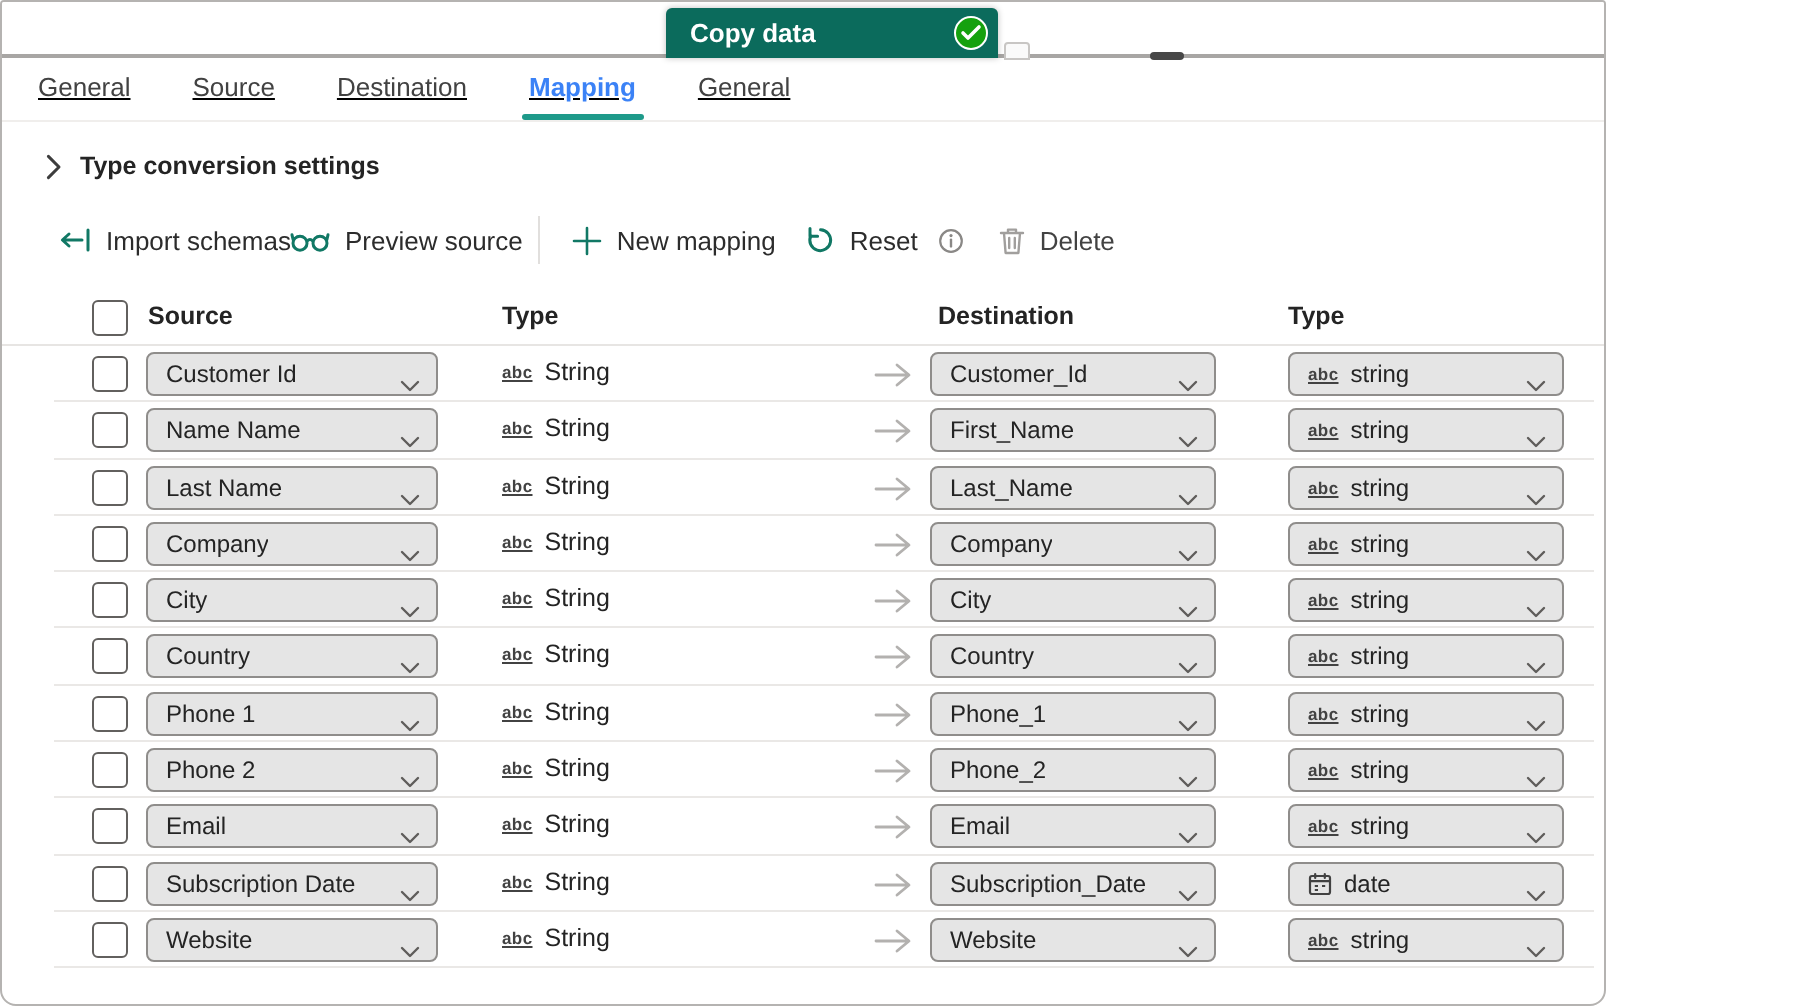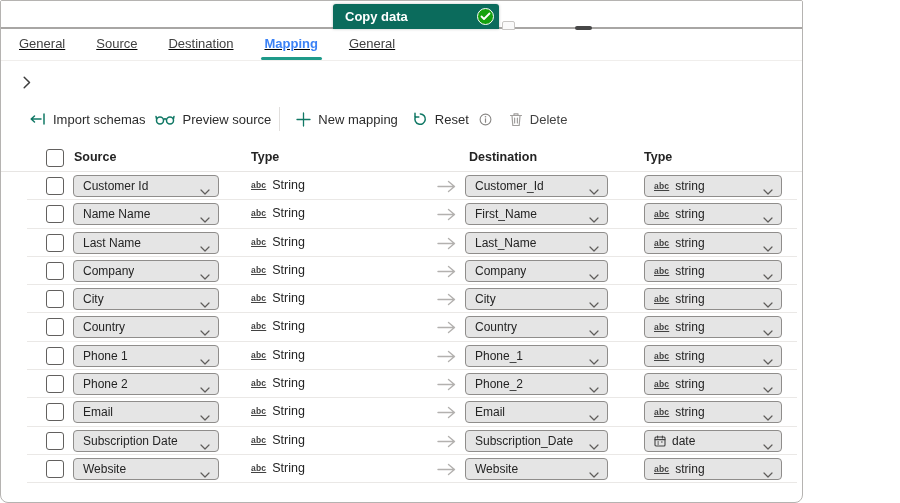--- a/index.html
+++ b/index.html
@@ -29,21 +29,21 @@
 
   
   .tcs-row { display:flex; align-items:center; gap:9px; margin:15px 0 0 22px; cursor:pointer; }
   .tcs-label { font-size:12.5px; font-weight:700; color:#242424; }
 
   
   .toolbar { display:flex; align-items:center; margin:17px 0 0 28px; height:26px; font-size:13px; color:#2c2c2c; }
   .tb-btn { display:flex; align-items:center; gap:7px; cursor:pointer; white-space:nowrap; background:none; border:none; font:inherit; color:inherit; padding:0; }
   .tb-btn.disabled { color:#424242; cursor:default;align-items:flex-end; }
   .v-divider { width:1px; height:24px; background:#e1dfdd; margin:0 16px 0 8px; }
-  .mr10{margin-right:10px}.mr14{margin-right:14px}.mr17{margin-right:17px}
+  .mr10{}.mr14{margin-right:14px}.mr17{margin-right:17px}
   .info-ic { margin-left:3px; display:flex; }
 
   
   .thead { position:relative; height:23px; margin-top:17px; border-bottom:1px solid #e7e5e3; }
   .thead .hl { position:absolute; top:1px; font-size:12.5px; font-weight:700; color:#242424; }
   .h-source{left:73px}.h-stype{left:250px}.h-dest{left:468px}.h-dtype{left:643px}
   .trow { position:relative; height:28.3px; }
   .trow::after { content:""; position:absolute; left:26px; right:5px; bottom:0; border-bottom:1px solid #eae8e6; }
   .cb { position:absolute; left:45px; width:18px; height:18px; border:1px solid #62605e; border-radius:3px; background:#fff; cursor:pointer; }
   .thead .cb { top:0; } .trow .cb { top:5px; }
@@ -87,20 +87,21 @@
     <div class="tab active">Mapping</div>
     <div class="tab">General</div>
   </div>
 
   <div class="tcs-row">
     <span style="display:flex">
       <svg width="8" height="13" viewBox="0 0 8 13">
           <path d="M1.2 1.2 L6.5 6.5 L1.2 11.8" fill="none" stroke="#3d3d3d" stroke-width="1.5" stroke-linecap="round" stroke-linejoin="round"></path>
         </svg>
     </span>
+    <span class="tcs-label">Type conversion settings</span>
   </div>
 
   <div class="toolbar">
     <button class="tb-btn mr10">
       <span style="display:flex">
         <svg width="17" height="14" viewBox="0 0 17 14">
             <path d="M15 2 V12" fill="none" stroke="#117865" stroke-width="1.5" stroke-linecap="round"></path>
             <path d="M12 7 H2.5 M5.5 4 L2.2 7 L5.5 10" fill="none" stroke="#117865" stroke-width="1.5" stroke-linecap="round" stroke-linejoin="round"></path>
           </svg>
       </span>

